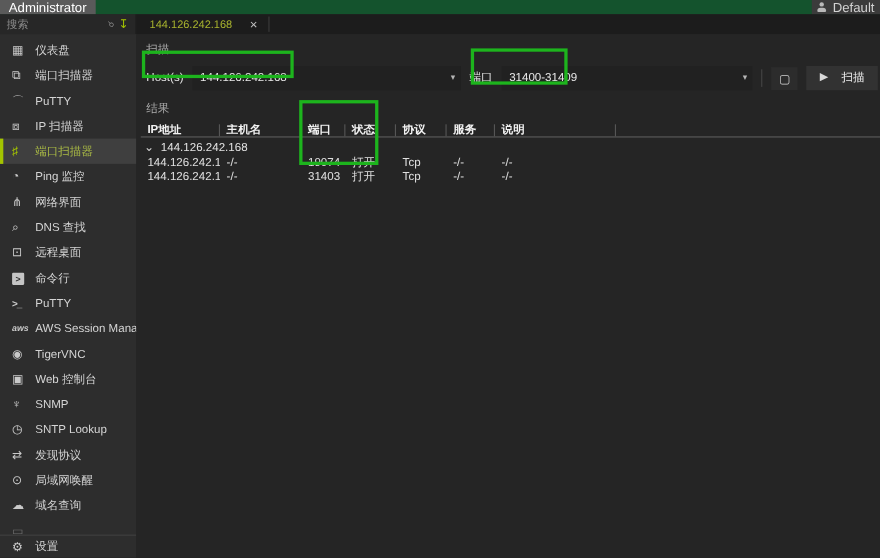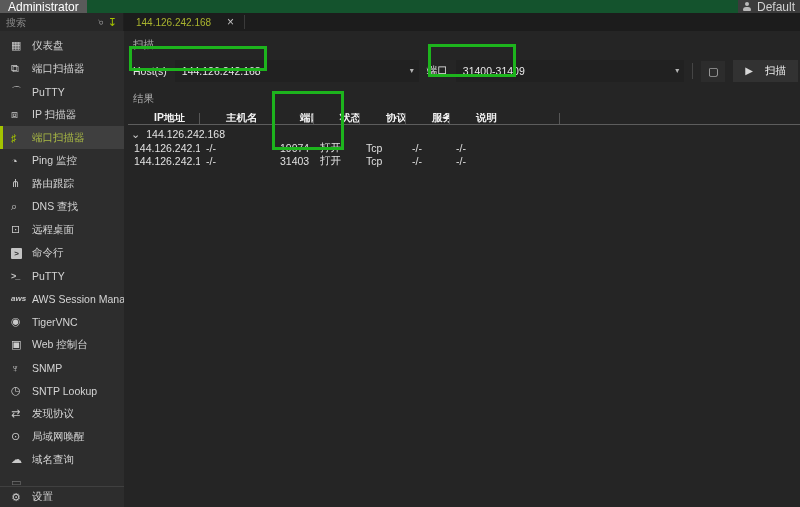--- a/index.html
+++ b/index.html
@@ -58,21 +58,21 @@
   .port-combo { flex:1; }
   .chev { color:#b5b5b5; font-size:8px; line-height:1; flex:none; margin-left:4px; }
   .vsep { width:1px; height:16px; background:#454545; flex:none; }
   .icon-btn { width:24px; height:21px; display:flex; align-items:center; justify-content:center; color:#cfcfcf; font-size:11px; background:#2c2c2c; }
   .scan-btn { display:flex; align-items:center; gap:12px; height:22px; padding:0 12px; background:#323232; color:#f0f0f0; font-size:10.5px; }
   .play-icon { color:#d8d8d8; font-size:10px; line-height:1; }
   
   .rtable { margin-top:4px; margin-left:-5px; width:676px; font-size:10.5px; }
   .trow { display:grid; grid-template-columns:72px 74px 40px 46px 46px 44px 110px 1fr; align-items:center; }
   .thead { height:13px; border-bottom:1px solid #5d5d5d; color:#f2f2f2; font-weight:bold; }
-  .thead .cell { border-right:1px solid #565656; height:11px; display:flex; align-items:center;margin-left:20px; }
+  .thead .cell { border-right:1px solid #565656; height:11px; display:flex; align-items:center; }
   .thead .cell:last-child { border-right:none; }
   .cell { padding-left:6px; white-space:nowrap; overflow:hidden; }
   .group-row { height:14px; display:flex; align-items:center; color:#e3e3e3; padding-left:3px; margin-top:2px; }
   .expander { font-size:11px; color:#cfcfcf; margin-right:6px; line-height:0.6; }
   .drow { height:13.5px; color:#e0e0e0; }
   
   .hl { position:absolute; border:3px solid #1db41d; pointer-events:none; z-index:20; }
   .hl-host  { left:129px; top:46px; width:138px; height:25px; }
   .hl-port  { left:428px; top:44px; width:88px;  height:33px; }
   .hl-table { left:272px; top:91px; width:72px;  height:59px; }
@@ -127,21 +127,21 @@
       <div class="nav-item selected">
         <span class="nav-icon">♯</span>
         <span class="nav-label">端口扫描器</span>
       </div>
       <div class="nav-item">
         <span class="nav-icon">◔</span>
         <span class="nav-label">Ping 监控</span>
       </div>
       <div class="nav-item">
         <span class="nav-icon">⋔</span>
-        <span class="nav-label">路由跟踪</span>
+        <span class="nav-label">网络界面</span>
       </div>
       <div class="nav-item">
         <span class="nav-icon">⌕</span>
         <span class="nav-label">DNS 查找</span>
       </div>
       <div class="nav-item">
         <span class="nav-icon">⊡</span>
         <span class="nav-label">远程桌面</span>
       </div>
       <div class="nav-item">

